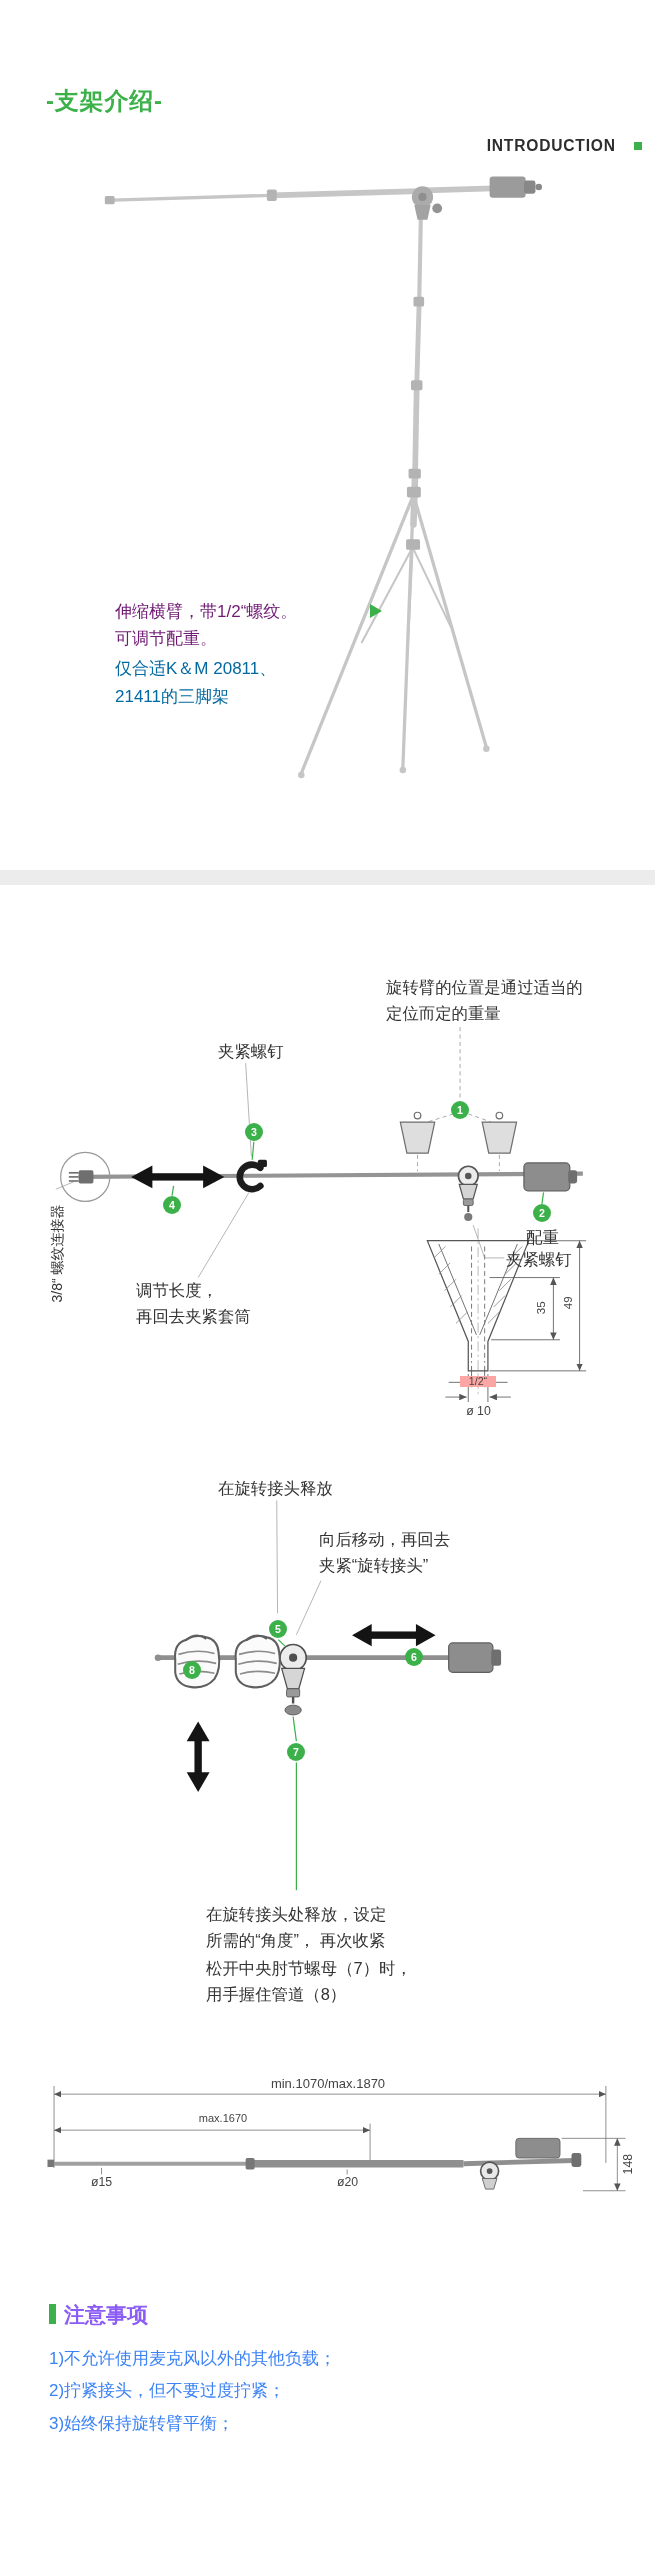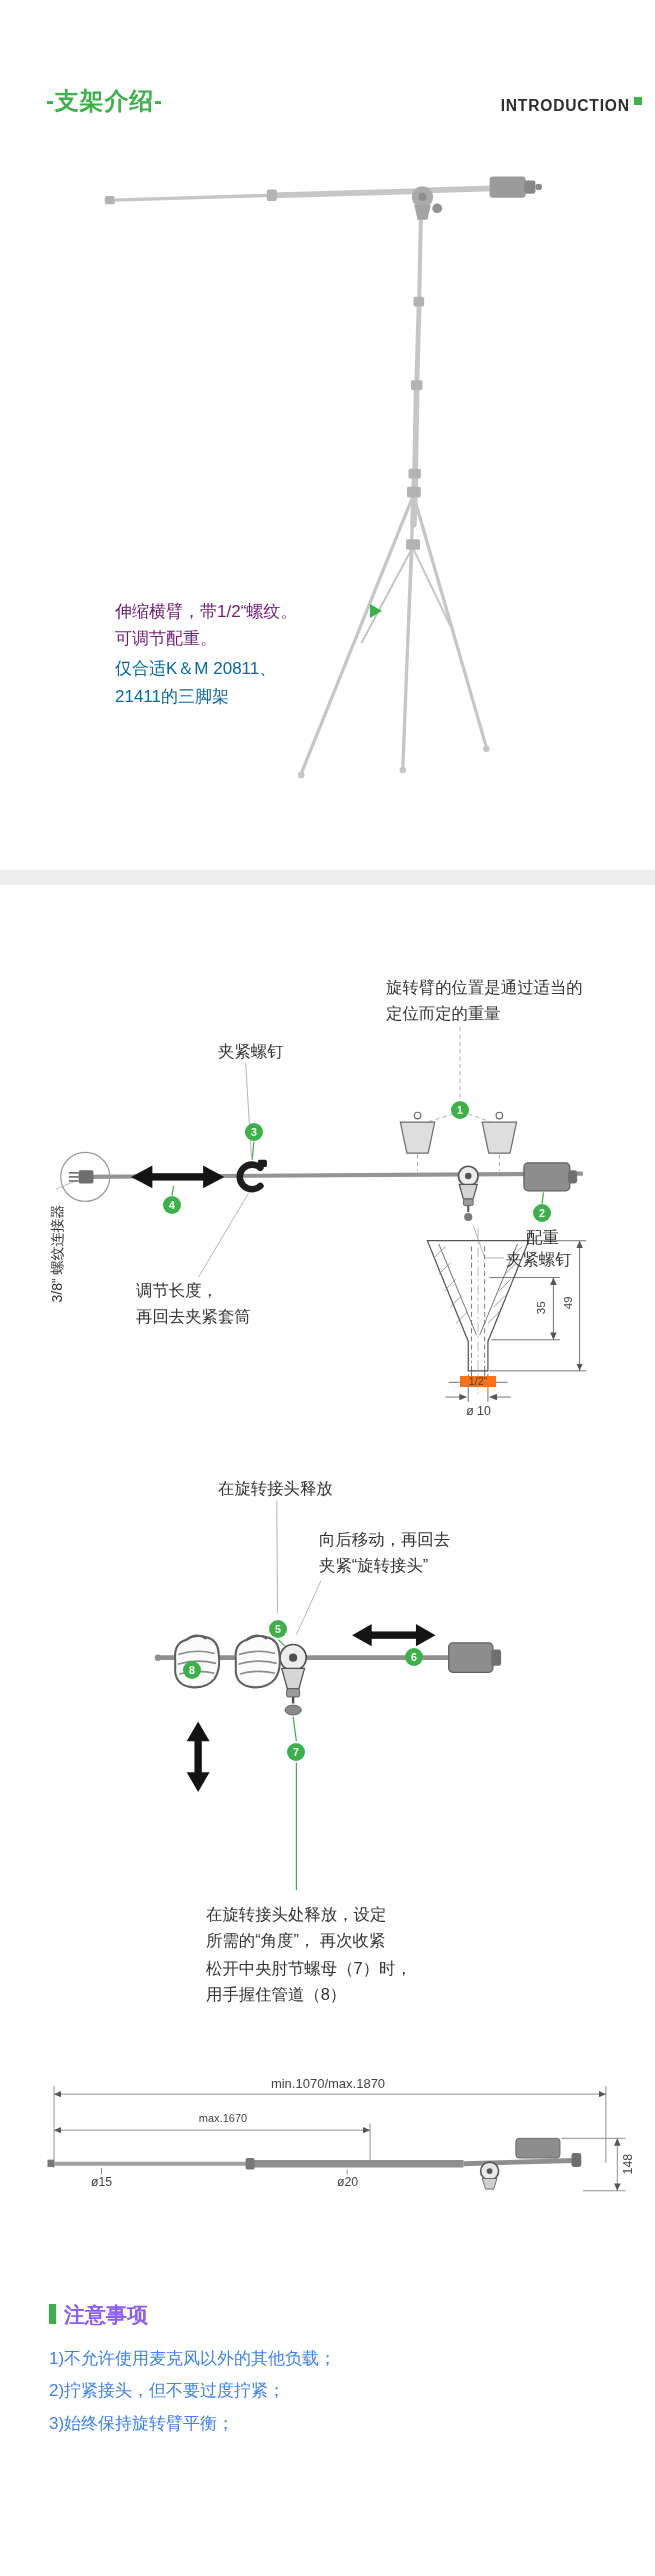--- a/index.html
+++ b/index.html
@@ -1,20 +1,20 @@
 <!DOCTYPE html>
 <html style="font-size:13px"><head>
 <meta charset="utf-8">
 <style>
   html,body{margin:0;padding:0;background:#ffffff;}
   .page{position:relative;width:655px;height:2576px;margin:0 auto;background:#fff;
         font-family:"Liberation Sans",sans-serif;overflow:hidden;padding-left:28px;}
   .abs{position:absolute;}
   .title{font-size:24px;font-weight:bold;color:#3cb14a;letter-spacing:0.8px;white-space:nowrap;}
-  .subwrap{display:flex;gap:4px;}
+  .subwrap{display:flex;align-items:center;gap:18px;margin-top:40px;}
   .subtitle{font-size:15.6px;font-weight:bold;color:#2d2d2d;letter-spacing:0.8px;}
   .gsq{width:8.2px;height:8.2px;background:#3cb14a;}
   .cap{font-size:17px;line-height:1;white-space:nowrap;}
   .gray{color:#701a75;}
   .green{color:#0369a1;}
   .red{color:#e8382f;}
   .tri{width:0;height:0;border-top:7.4px solid transparent;border-bottom:7.4px solid transparent;border-left:12.3px solid #3cb14a;}
   .divider{left:0;top:870px;width:655px;height:14.7px;background:#ececec;}
   .lbl{font-size:16.4px;color:#333;white-space:nowrap;line-height:1.2;}
   .badge{width:18px;height:18px;border-radius:50%;background:#3cb14a;color:#fff;font-size:10.6px;
@@ -194,21 +194,21 @@
   <div class="abs lbl" style="left:136px;top:1281px">调节长度，</div>
   <div class="abs lbl" style="left:136px;top:1307px">再回去夹紧套筒</div>
 
   <div class="abs badge" style="left:451px;top:1101px">1</div>
   <div class="abs badge" style="left:533px;top:1204px">2</div>
   <div class="abs badge" style="left:245px;top:1123px">3</div>
   <div class="abs badge" style="left:163px;top:1196px">4</div>
 
   <div class="abs dim rot" style="left:531px;top:1302px;width:21px">35</div>
   <div class="abs dim rot" style="left:558px;top:1297px;width:21px">49</div>
-  <div class="abs dim" style="left:460px;top:1376px;width:36px;background:#f97316;font-size:10.6px">1/2“</div>
+  <div class="abs dim" style="left:460px;top:1376px;width:36px;background:#fca5a5;font-size:10.6px">1/2“</div>
   <div class="abs dim" style="left:459px;top:1405px;width:39px;font-size:12.3px">ø 10</div>
 
   <svg style="top:1474px" width="655" height="459" viewBox="0 1800 800 560">
     <defs>
       <g id="fist">
         <path d="M-26 -4 Q-28 -24 -12 -28 Q-2 -35 12 -31 Q26 -28 27 -12 Q30 8 22 20 Q12 32 -6 30 Q-24 28 -26 12 Z" fill="#fbfbfb" stroke="#5f5f5f" stroke-width="2.5"></path>
         <path d="M-22 -10 Q0 -17 22 -11 M-23 2 Q0 -5 24 1 M-21 14 Q0 8 22 13" fill="none" stroke="#8c8c8c" stroke-width="2"></path>
         <path d="M-14 -27 Q0 -38 12 -29" fill="none" stroke="#5f5f5f" stroke-width="2.5"></path>
       </g>
     </defs>

